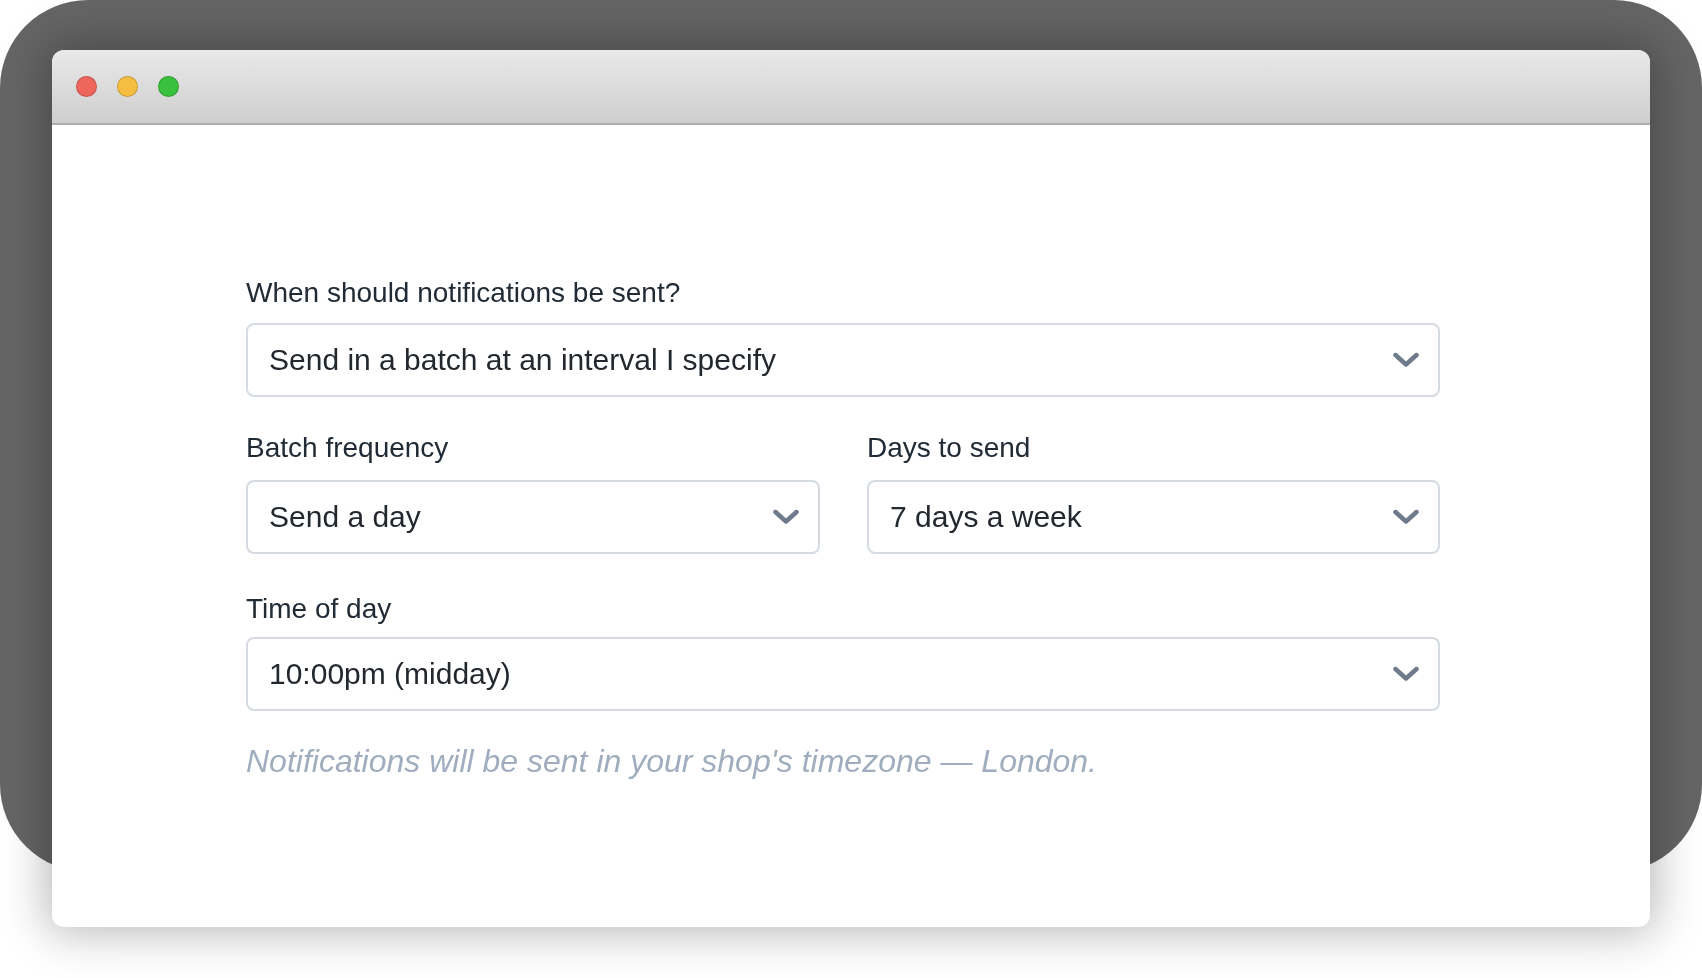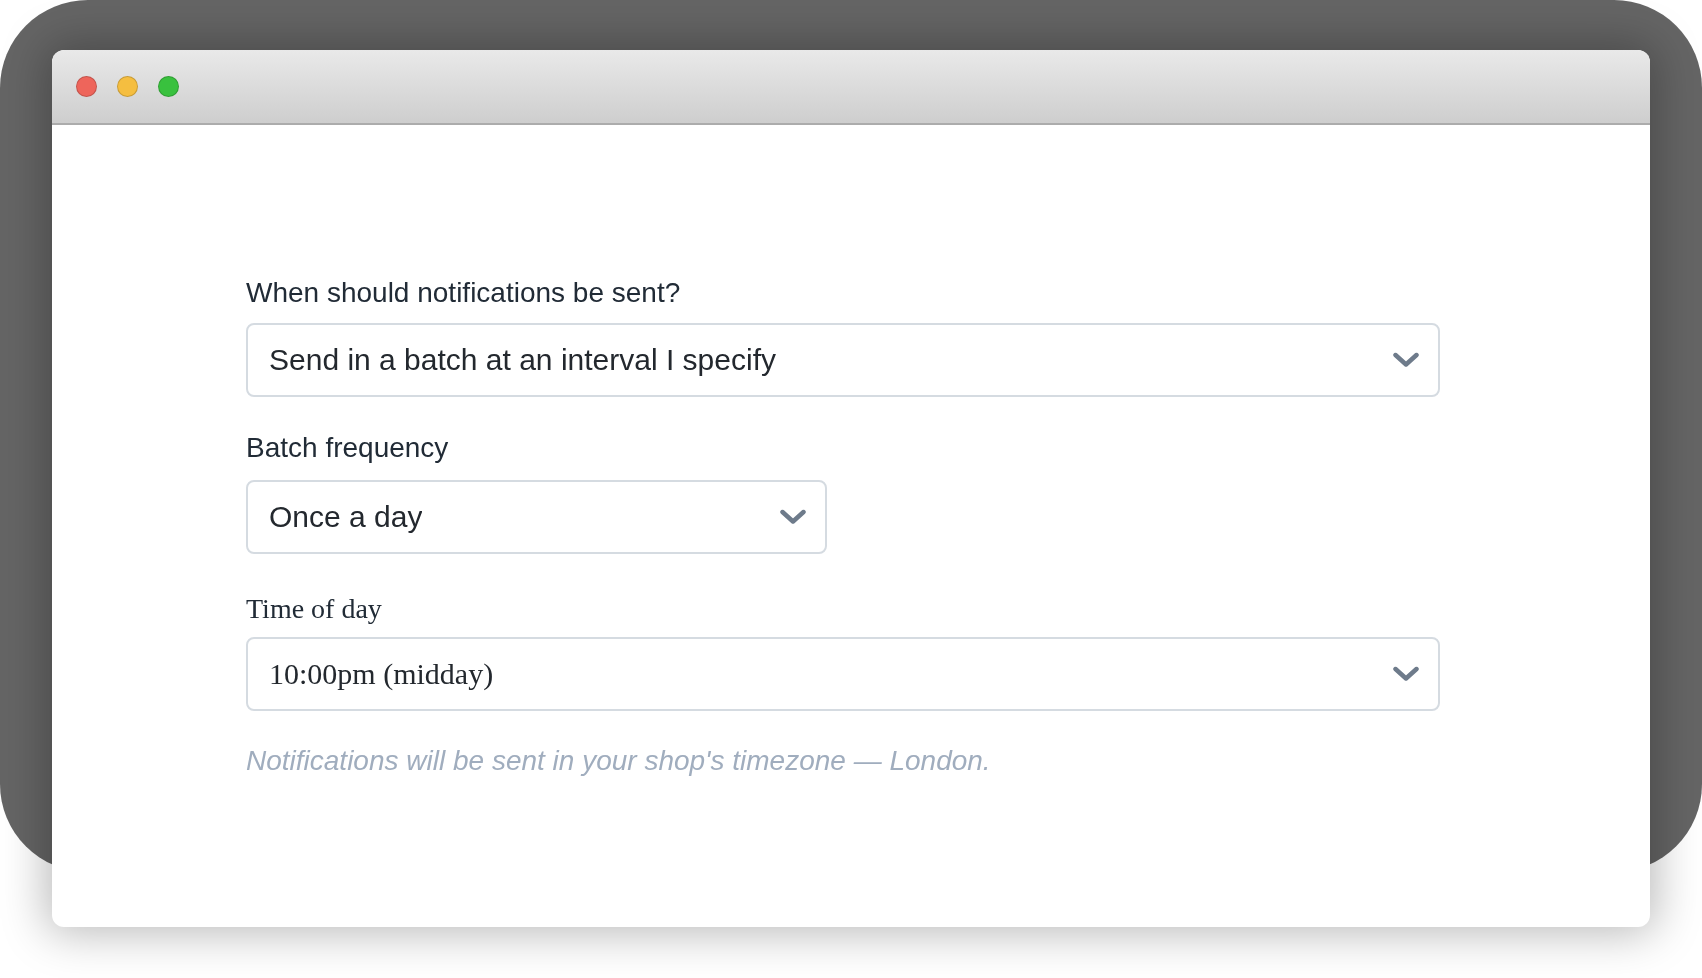--- a/index.html
+++ b/index.html
@@ -90,26 +90,26 @@
 
   .row {
     margin-top: 34px;
     display: flex;
     gap: 47px;
   }
   .row .col-a { width: 581px; }
   .row .col-b { width: 580px; }
   .row .field-label { margin-bottom: 15px; }
 
-  .field-time { margin-top: 38px; font-family: Liberation Serif, serif; }
+  .field-time { margin-top: 38px; }
   .field-time .field-label { margin-bottom: 11px; }
 
   .helper {
     margin-top: 33px;
-    font-size: 28px;
+    font-size: 32px;
     line-height: 34px;
     font-style: italic;
     color: #a0adbe;
   }
 </style>
 </head>
 <body>
 
 <div class="stage">
   <div class="frame">
@@ -130,27 +130,36 @@
             <svg class="chevron" viewBox="0 0 26 15">
               <polyline points="2.5,2.5 13,12 23.5,2.5" fill="none" stroke="#6e7b8b" stroke-width="4.5" stroke-linecap="round" stroke-linejoin="round"></polyline>
             </svg>
           </div>
         </div>
 
         <div class="row">
           <div class="col-a field">
             <label class="field-label">Batch frequency</label>
             <div class="select">
-              <span class="select-value">Once a day</span>
+              <span class="select-value">Send a day</span>
               <svg class="chevron" viewBox="0 0 26 15">
                 <polyline points="2.5,2.5 13,12 23.5,2.5" fill="none" stroke="#6e7b8b" stroke-width="4.5" stroke-linecap="round" stroke-linejoin="round"></polyline>
               </svg>
             </div>
           </div>
 
+          <div class="col-b field">
+            <label class="field-label">Days to send</label>
+            <div class="select">
+              <span class="select-value">7 days a week</span>
+              <svg class="chevron" viewBox="0 0 26 15">
+                <polyline points="2.5,2.5 13,12 23.5,2.5" fill="none" stroke="#6e7b8b" stroke-width="4.5" stroke-linecap="round" stroke-linejoin="round"></polyline>
+              </svg>
+            </div>
+          </div>
         </div>
 
         <div class="field field-time">
           <label class="field-label">Time of day</label>
           <div class="select">
             <span class="select-value">10:00pm (midday)</span>
             <svg class="chevron" viewBox="0 0 26 15">
               <polyline points="2.5,2.5 13,12 23.5,2.5" fill="none" stroke="#6e7b8b" stroke-width="4.5" stroke-linecap="round" stroke-linejoin="round"></polyline>
             </svg>
           </div>

